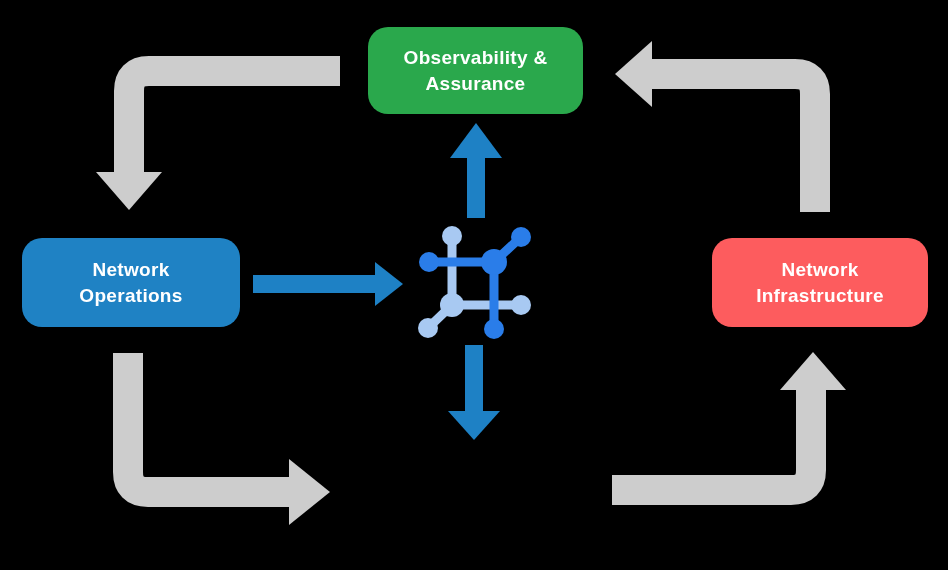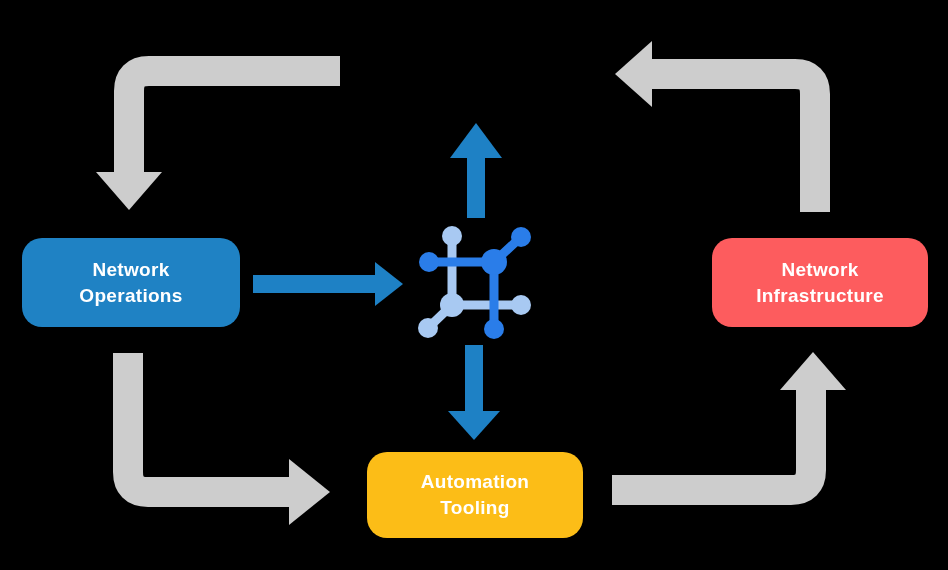--- a/index.html
+++ b/index.html
@@ -81,35 +81,35 @@
       <path class="blue-shaft" d="M476,218 L476,158"></path>
       <polygon class="blue-head" points="450,158 502,158 476,123"></polygon>
     </g>
 
     <g>
       <path class="blue-shaft" d="M474,345 L474,411"></path>
       <polygon class="blue-head" points="448,411 500,411 474,440"></polygon>
     </g>
   </svg>
 
+  <div class="node" id="node-observability" style="background: rgb(42, 168, 76);">
+    <span class="node-label">Observability &amp;
+Assurance</span>
+  </div>
 
   <div class="node" id="node-operations" style="background: rgb(31, 130, 196);">
     <span class="node-label">Network
 Operations</span>
   </div>
 
   <div class="node" id="node-infrastructure" style="background: rgb(253, 92, 94);">
     <span class="node-label">Network
 Infrastructure</span>
   </div>
 
-  <div class="node" id="node-automation" style="background: rgb(252, 189, 23);">
-    <span class="node-label">Automation
-Tooling</span>
-  </div>
 
   <svg id="center-icon" width="130" height="130" viewBox="0 0 130 130">
 
     <path class="icon-line-light" d="M42,16 L42,85"></path>
     <path class="icon-line-light" d="M42,85 L84,85"></path>
     <path class="icon-line-light" d="M84,85 L111,85"></path>
     <path class="icon-line-light" d="M42,85 L18,108"></path>
     <circle class="icon-dot-light" cx="42" cy="16" r="10"></circle>
     <circle class="icon-dot-light" cx="111" cy="85" r="10"></circle>
     <circle class="icon-dot-light" cx="18" cy="108" r="10"></circle>

